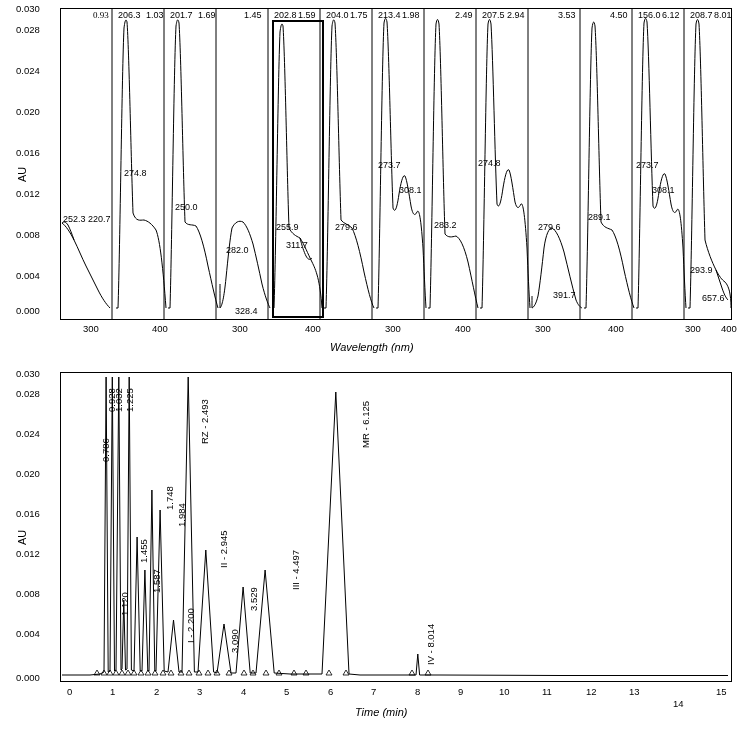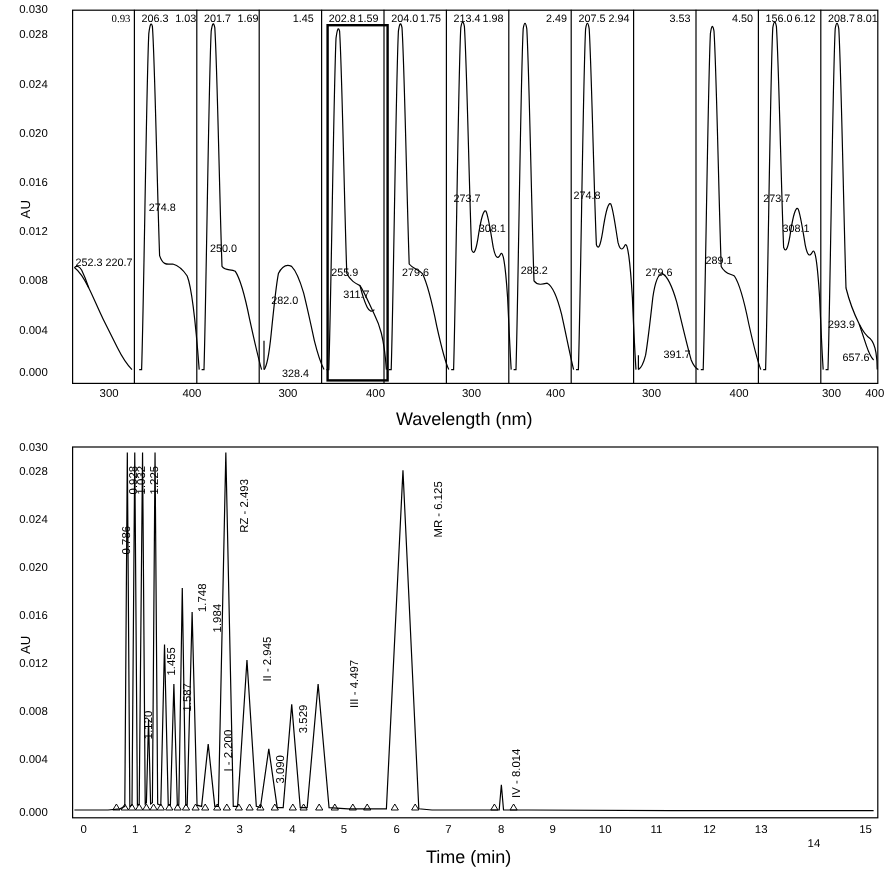--- a/index.html
+++ b/index.html
@@ -1,21 +1,21 @@
 <!DOCTYPE html>
 <html><head>
 <meta charset="utf-8">
 <style>
   html,body{margin:0;padding:0;background:#ffffff;}
   body{width:742px;height:736px;font-family:"Liberation Sans",sans-serif;color:#000;}
   .page{position:relative;width:742px;height:736px;overflow:hidden;}
 
   
   .tick{position:absolute;font-size:9.5px;color:#000;white-space:nowrap;}
-  .axlabel{position:absolute;font-size:15px;color:#000;white-space:nowrap;}
+  .axlabel{position:absolute;font-size:11px;color:#000;white-space:nowrap;font-style:italic;}
   .ylabel{position:absolute;font-size:11px;transform-origin:0 0;transform:rotate(-90deg);white-space:nowrap;}
 
   
   .frame{position:absolute;border:1px solid #000;box-sizing:border-box;background:#fff;}
 
   svg{display:block;}
 
   .annot{position:absolute;font-size:9px;white-space:nowrap;color:#000;}
   .annot-v{position:absolute;font-size:9.5px;white-space:nowrap;color:#000;transform-origin:0 0;transform:rotate(-90deg);}
 

